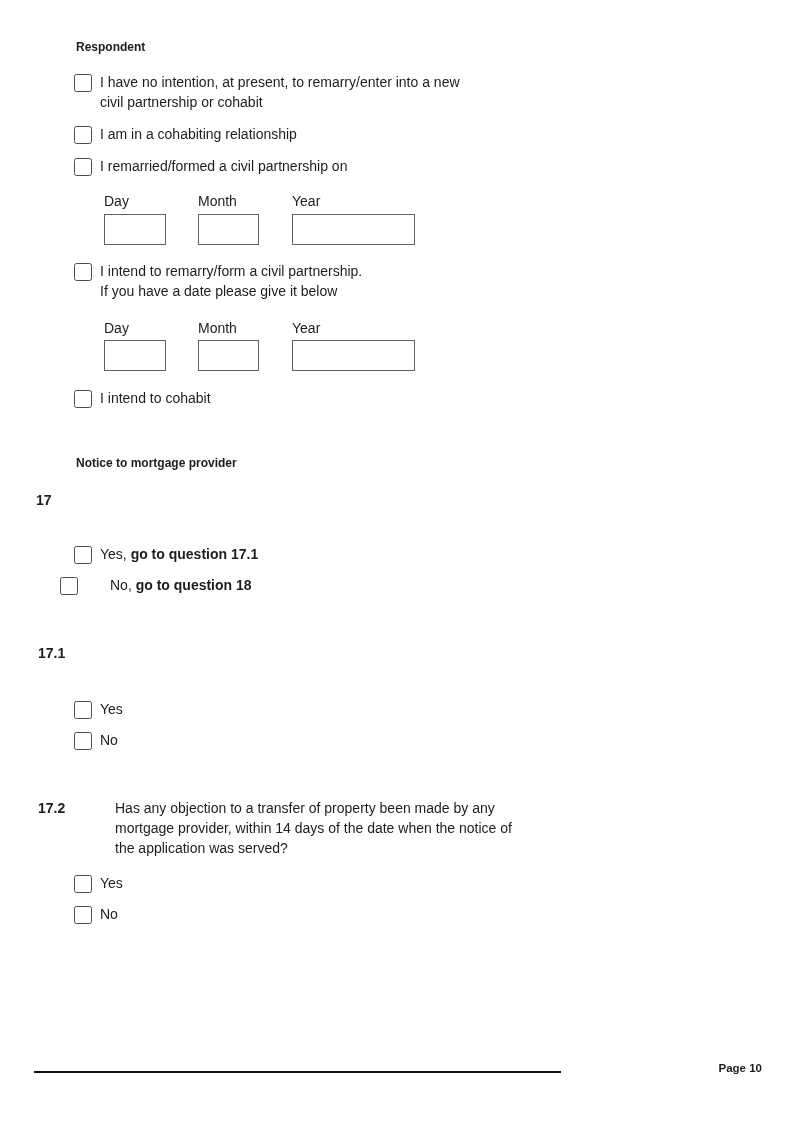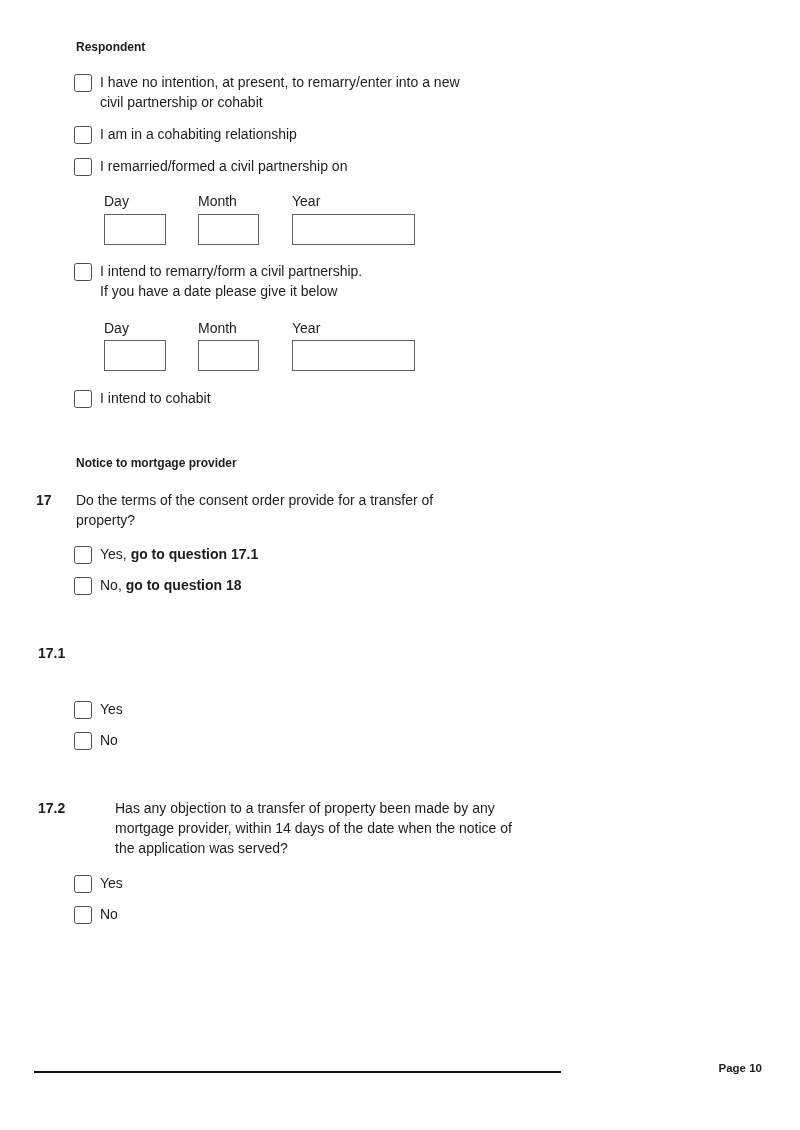--- a/index.html
+++ b/index.html
@@ -62,21 +62,21 @@
   .p-dboxes1 { left: 104px; top: 214px; }
   .p-opt4 { left: 74px; top: 261px; }
   .p-dlabels2 { left: 104px; top: 319px; }
   .p-dboxes2 { left: 104px; top: 340px; }
   .p-opt5 { left: 74px; top: 388px; }
 
   .p-mort-heading { left: 76px; top: 455px; }
   .p-q17-num { left: 36px; top: 490px; }
   .p-q17-text { left: 76px; top: 490px; }
   .p-q17-yes { left: 74px; top: 544px; justify-content: center; }
-  .p-q17-no { left: 74px; top: 575px; }
+  .p-q17-no { left: 60px; top: 575px; gap: 24px; }
 
   .p-q171-num { left: 38px; top: 643px; }
   .p-q171-text { left: 76px; top: 643px; }
   .p-q171-yes { left: 74px; top: 699px; }
   .p-q171-no { left: 74px; top: 730px; }
 
   .p-q172-num { left: 38px; top: 798px; }
   .p-q172-text { left: 76px; top: 798px; margin-left: 39px; }
   .p-q172-yes { left: 74px; top: 873px; }
   .p-q172-no { left: 74px; top: 904px; }
@@ -136,22 +136,20 @@
   </div>
 
   <div class="abs p-opt5 opt-row">
     <span class="cb"></span>
     <span class="opt-label">I intend to cohabit</span>
   </div>
 
   <div class="abs p-mort-heading heading">Notice to mortgage provider</div>
 
   <div class="abs p-q17-num q-num">17</div>
-  <div class="abs p-q17-text q-text">Do the terms of the consent order provide for a transfer of
-property?</div>
 
   <div class="abs p-q17-yes opt-row">
     <span class="cb"></span>
     <span class="opt-label"><span>Yes, </span><span class="goto">go to question 17.1</span></span>
   </div>
   <div class="abs p-q17-no opt-row">
     <span class="cb"></span>
     <span class="opt-label"><span>No, </span><span class="goto">go to question 18</span></span>
   </div>
 

